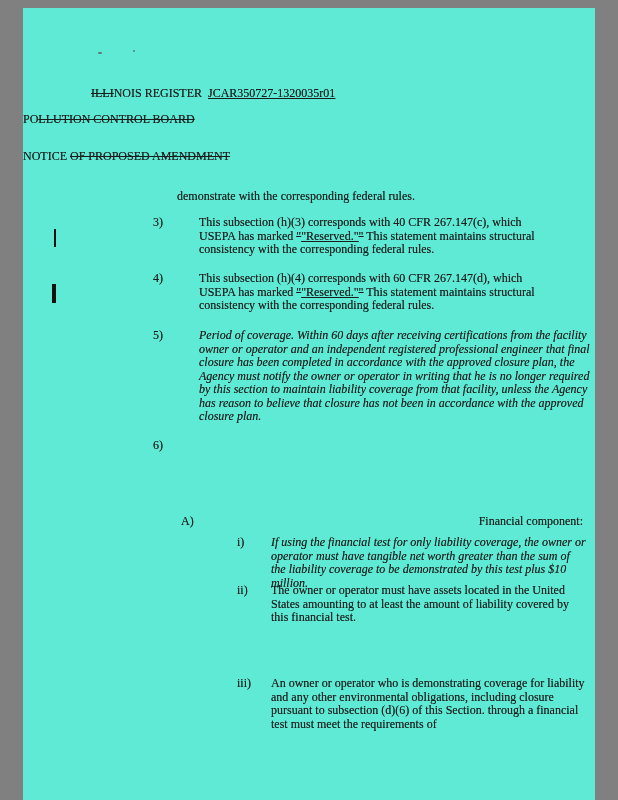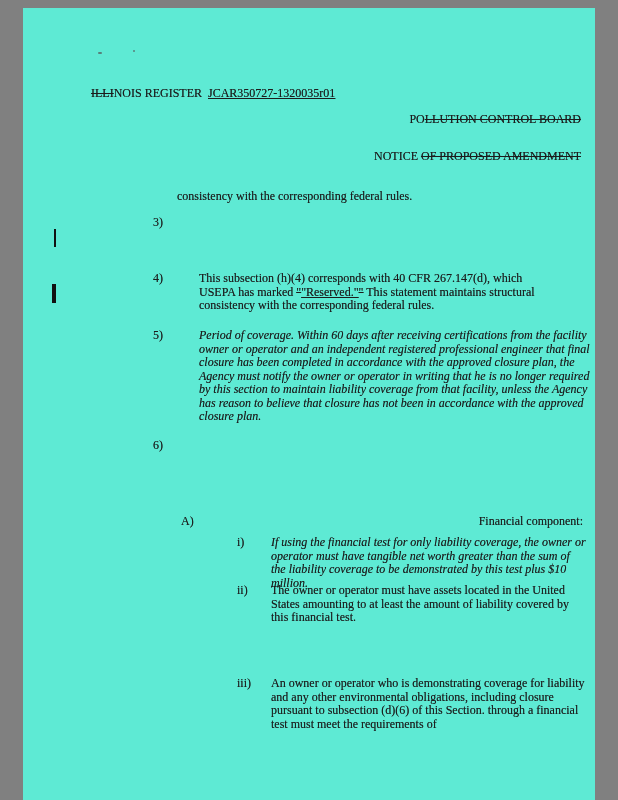--- a/index.html
+++ b/index.html
@@ -17,21 +17,21 @@
     font-family: "Liberation Serif", "DejaVu Serif", serif;
     font-size: 12px;
     line-height: 13.5px;
     color: #1c1c1c;
     text-shadow: 0 0 0.5px rgba(20,20,20,0.55);
   }
   .abs { position: absolute; }
   s { text-decoration: line-through; }
   u { text-decoration: underline; }
   .header-line1 { top: 79px; left: 68px; white-space: nowrap; }
-  .centered { left: 0; right: 14px; text-align: right; white-space: nowrap; }
+  .centered { left: 0; right: 14px; text-align: left; white-space: nowrap; }
   .board-line  { top: 105px; }
   .notice-line { top: 142px; }
   .continuation { top: 182px; left: 154px; width: 400px; }
 
   .item { display: flex; align-items: flex-start; }
   .item .num { flex: 0 0 auto; }
   .item .txt { margin: 0; }
 
   
   .lvl1 { left: 130px; }
@@ -73,29 +73,30 @@
 
   <div class="abs header-line1"><s>ILLI</s><span>NOIS REGISTER</span>&nbsp;&nbsp;<u>JCAR350727-1320035r01</u></div>
 
   <div class="abs centered board-line"><span>PO</span><s>LLUTION CONTROL BOARD</s></div>
 
   <div class="abs centered notice-line"><span>NOTICE </span><s>OF PROPOSED AMENDMENT</s></div>
 
   <div class="abs change-bar bar1"></div>
   <div class="abs change-bar bar2"></div>
 
-  <div class="abs continuation">consistency with the corresponding federal rules.</div>
+  <div class="abs continuation">demonstrate with the corresponding federal rules.</div>
 
   <div class="abs item lvl1 item3">
     <span class="num">3)</span>
+    <p class="txt"><span>This subsection (h)(3) corresponds with 40 CFR 267.147(c), which USEPA has marked </span><s>"</s><u>"Reserved."</u><s>"</s><span> This statement maintains structural consistency with the corresponding federal rules.</span></p>
   </div>
 
   <div class="abs item lvl1 item4">
     <span class="num">4)</span>
-    <p class="txt"><span>This subsection (h)(4) corresponds with 40 CFR 267.147(d), which USEPA has marked </span><s>"</s><u>"Reserved."</u><s>"</s><span> This statement maintains structural consistency with the corresponding federal rules.</span></p>
+    <p class="txt"><span>This subsection (h)(4) corresponds with 60 CFR 267.147(d), which USEPA has marked </span><s>"</s><u>"Reserved."</u><s>"</s><span> This statement maintains structural consistency with the corresponding federal rules.</span></p>
   </div>
 
   <div class="abs item lvl1 item5">
     <span class="num">5)</span>
     <p class="txt">Period of coverage.  Within 60 days after receiving certifications from the facility owner or operator and an independent registered professional engineer that final closure has been completed in accordance with the approved closure plan, the Agency must notify the owner or operator in writing that he is no longer required by this section to maintain liability coverage from that facility, unless the Agency has reason to believe that closure has not been in accordance with the approved closure plan.</p>
   </div>
 
   <div class="abs item lvl1 item6">
     <span class="num">6)</span>
   </div>

